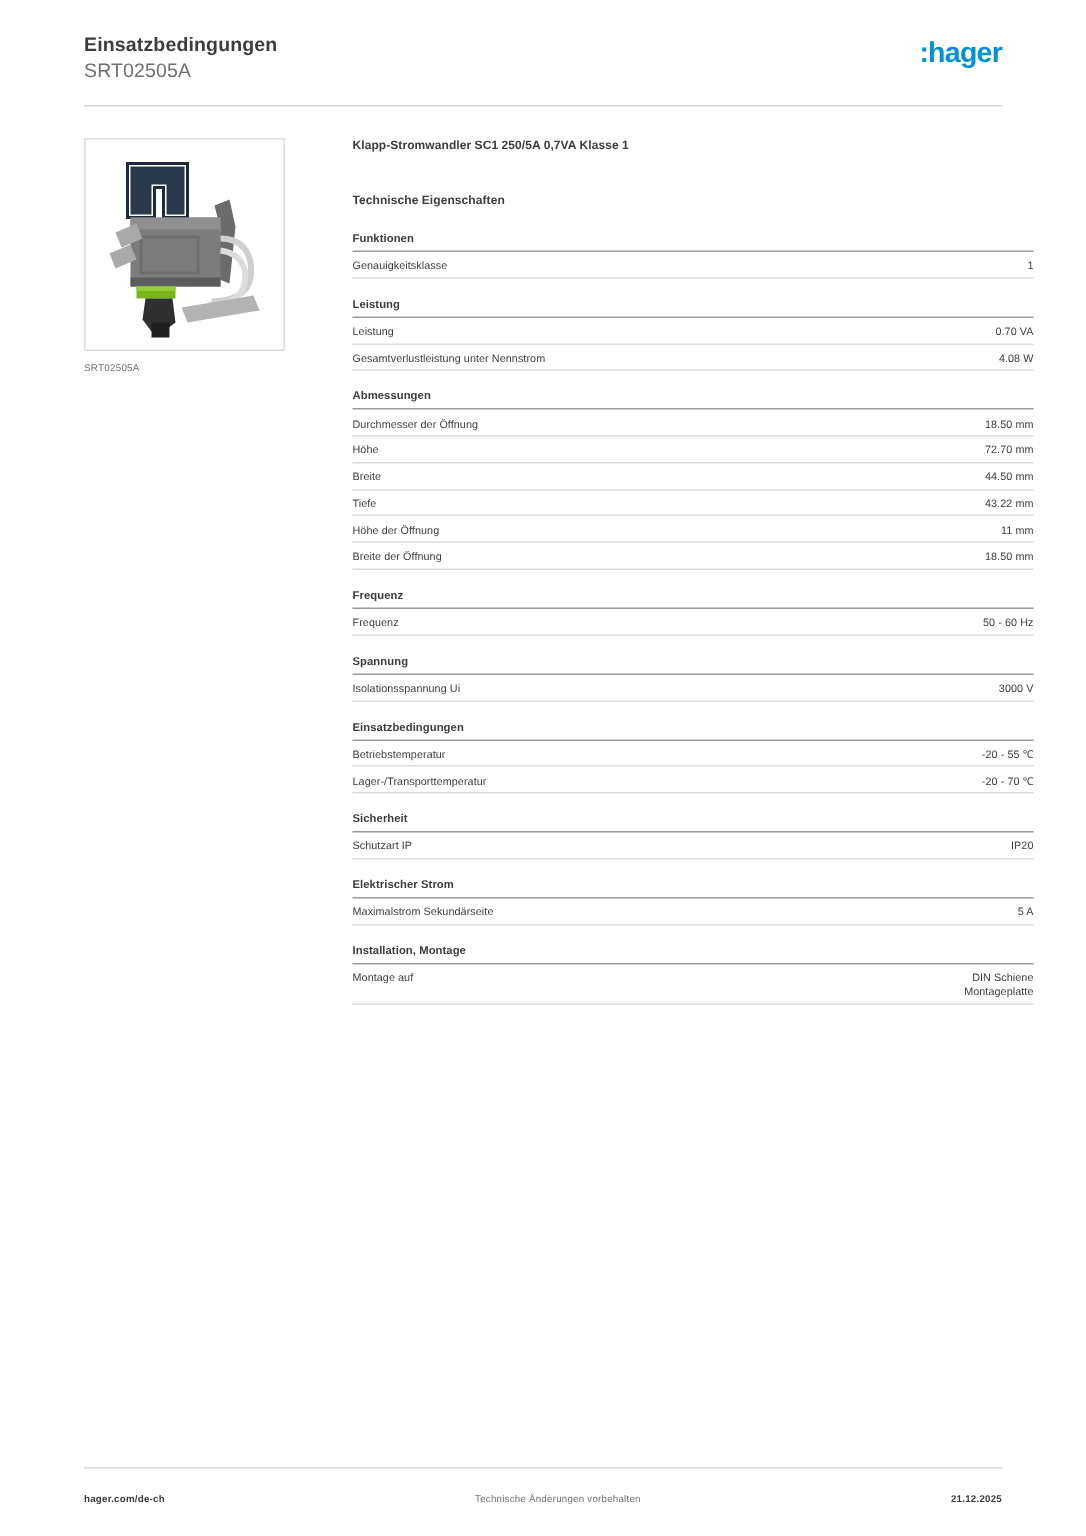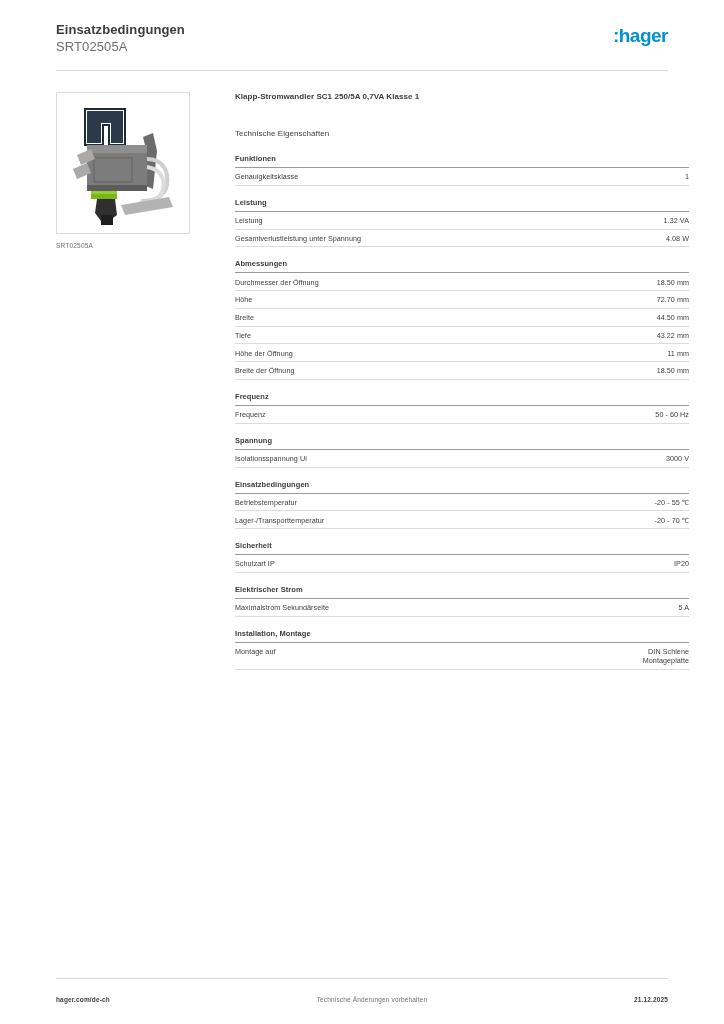--- a/index.html
+++ b/index.html
@@ -87,21 +87,21 @@
   }
   .product-name {
     font-size: 8px;
     font-weight: bold;
     color: #3c3c3b;
     margin-bottom: 28px;
     letter-spacing: 0.05px;
   }
   .section-main-title {
     font-size: 8px;
-    font-weight: normal;
+    font-weight: bold;
     color: #3c3c3b;
     margin-bottom: 16px;
     letter-spacing: 0.05px;
   }
   .group { margin-bottom: 12px; }
   .group-title {
     font-size: 7.5px;
     font-weight: bold;
     color: #3c3c3b;
     padding-bottom: 4px;
@@ -201,24 +201,24 @@
           <div class="group-title">Funktionen</div>
           <div class="row">
             <span class="label">Genauigkeitsklasse</span>
             <span class="value">1</span>
           </div>
         </div>
         <div class="group">
           <div class="group-title">Leistung</div>
           <div class="row">
             <span class="label">Leistung</span>
-            <span class="value">1.32 VA</span>
-          </div>
-          <div class="row">
-            <span class="label">Gesamtverlustleistung unter Spannung</span>
+            <span class="value">0.70 VA</span>
+          </div>
+          <div class="row">
+            <span class="label">Gesamtverlustleistung unter Nennstrom</span>
             <span class="value">4.08 W</span>
           </div>
         </div>
         <div class="group">
           <div class="group-title">Abmessungen</div>
           <div class="row">
             <span class="label">Durchmesser der Öffnung</span>
             <span class="value">18.50 mm</span>
           </div>
           <div class="row">

